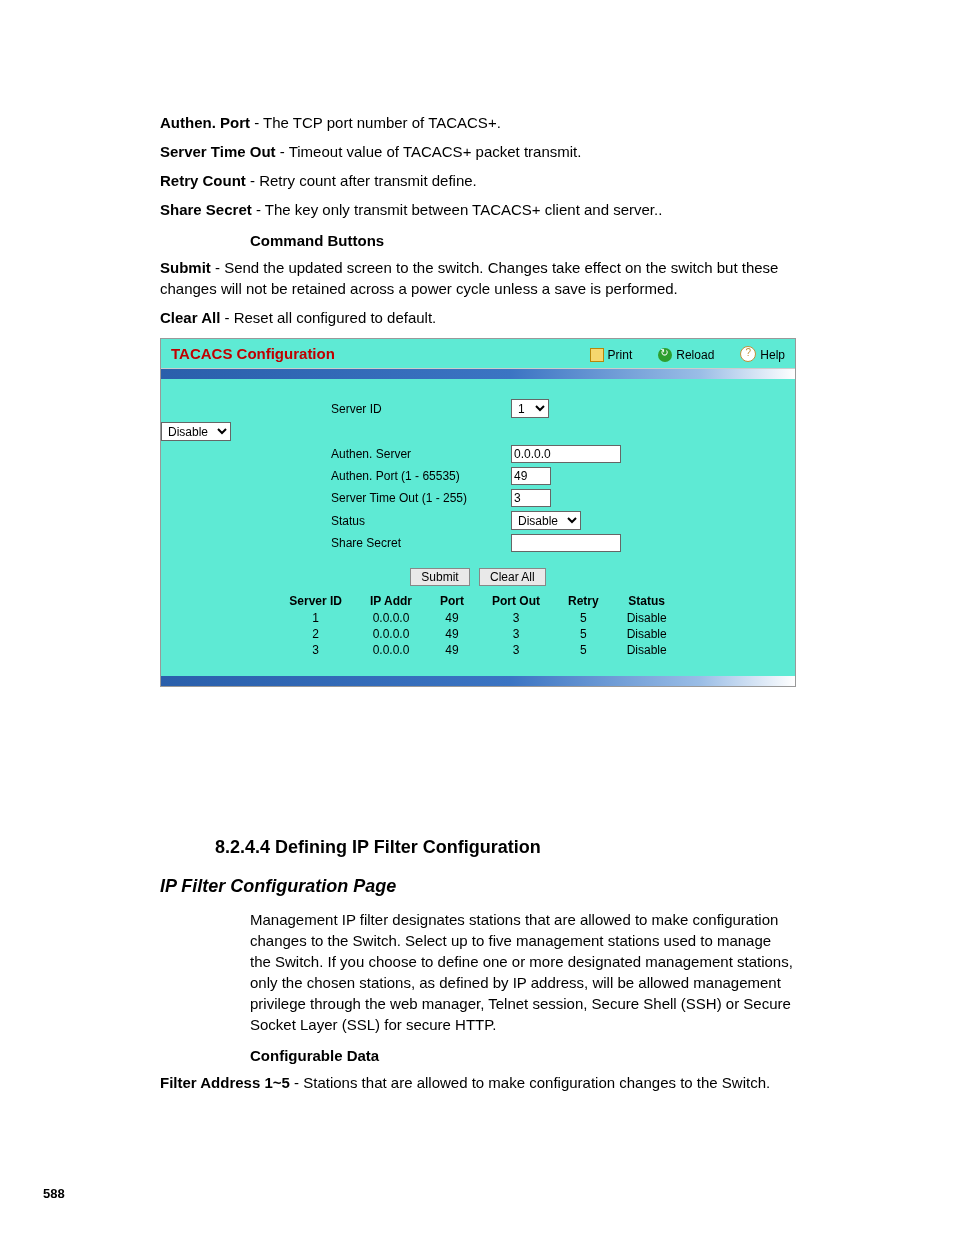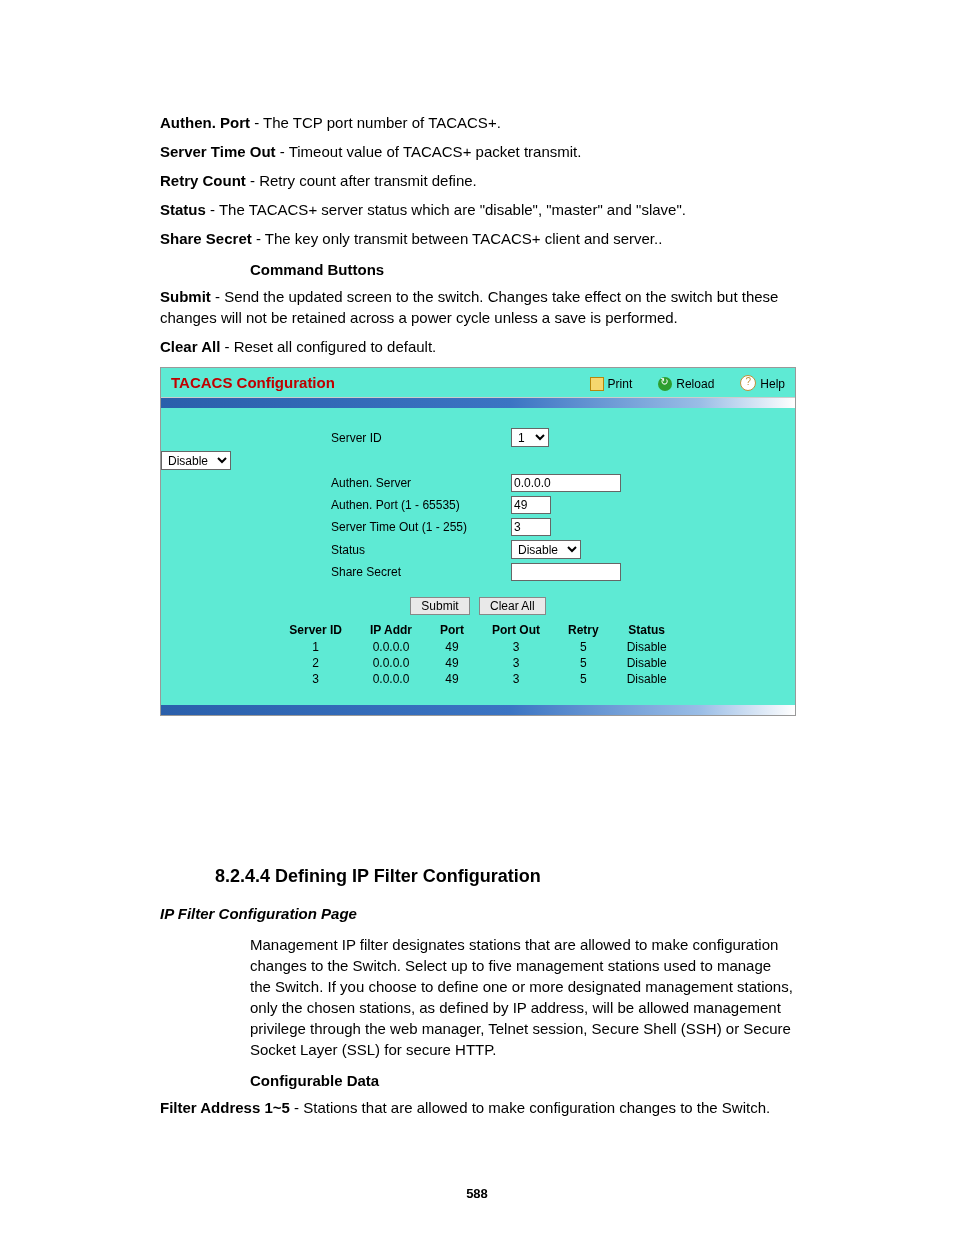--- a/index.html
+++ b/index.html
@@ -38,35 +38,35 @@
   .section-num-title {
     font-weight: bold;
     font-size: 18px;
     margin-left: 55px;
     margin-top: 10px;
     margin-bottom: 18px;
   }
   .italic-sub {
     font-style: italic;
     font-weight: bold;
-    font-size: 15px;
+    font-size: 18px;
     margin-bottom: 12px;
   }
   .body-para {
     font-size: 15px;
     line-height: 1.4;
     margin-left: 90px;
     margin-bottom: 12px;
   }
   .page-number {
     position: absolute;
     bottom: 38px;
     left: 0;
     right: 0;
-    text-align: center;
+    text-align: left;
     font-weight: bold;
     font-size: 13px;
   }
 
   
   .panel {
     border: 1px solid #999;
     background: #5eead4;
     margin-top: 10px;
     font-family: Verdana, Geneva, sans-serif;
@@ -181,21 +181,20 @@
   .panel-bottom-gap { height: 8px; }
 </style>
 </head>
 <body>
 
 <div class="page">
 
   <div class="def-line"><b>Authen. Port</b><span> - The TCP port number of TACACS+.</span></div>
   <div class="def-line"><b>Server Time Out</b><span> - Timeout value of TACACS+ packet transmit.</span></div>
   <div class="def-line"><b>Retry Count</b><span> - Retry count after transmit define.</span></div>
-  <div class="def-line"><b>Status</b><span> - The TACACS+ server status which are "disable", "master" and "slave".</span></div>
   <div class="def-line"><b>Share Secret</b><span> - The key only transmit between TACACS+ client and server..</span></div>
 
   <div class="indent-heading">Command Buttons</div>
 
   <div class="def-line"><b>Submit</b><span> - Send the updated screen to the switch. Changes take effect on the switch but these changes will not be retained across a power cycle unless a save is performed.</span></div>
   <div class="def-line"><b>Clear All</b><span> - Reset all configured to default.</span></div>
 
   <div class="panel">
     <div class="panel-header">
       <div class="panel-title">TACACS Configuration</div>

